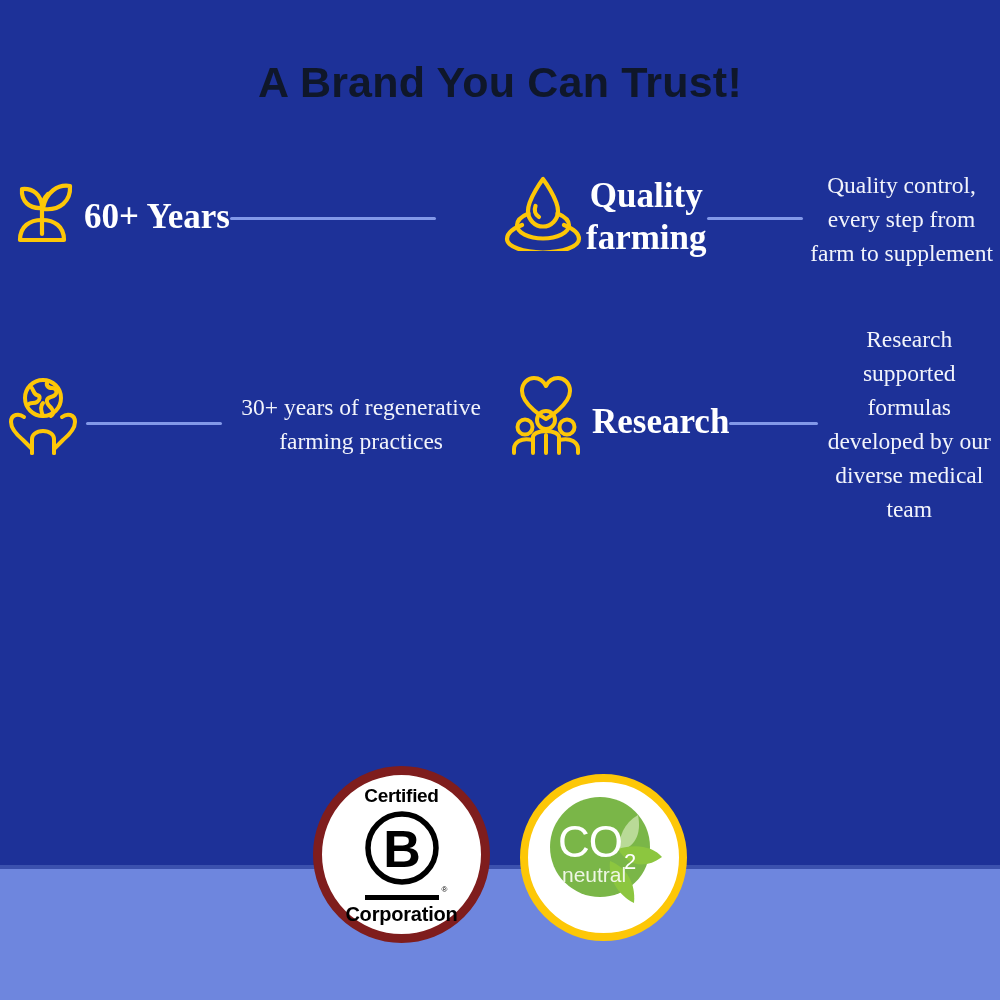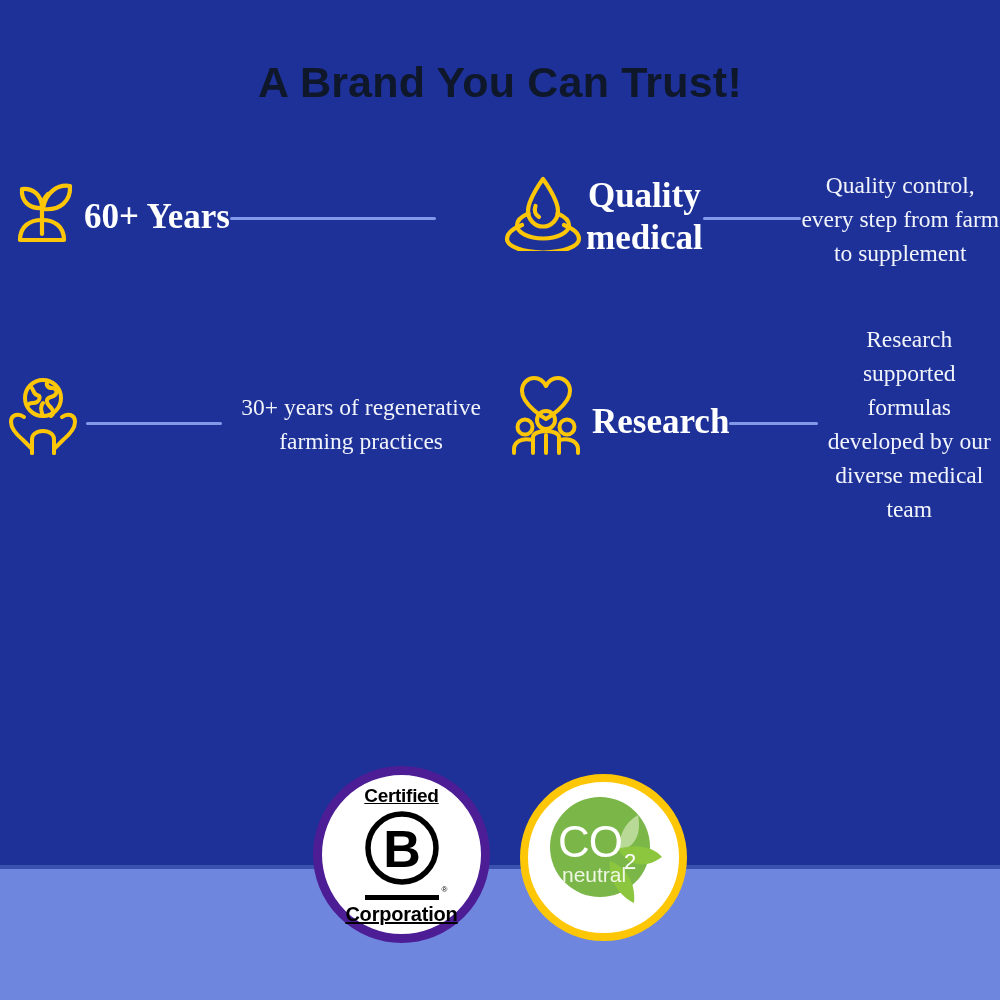--- a/index.html
+++ b/index.html
@@ -123,22 +123,21 @@
     border-radius: 50%;
     background: #ffffff;
     display: flex;
     align-items: center;
     justify-content: center;
     box-sizing: border-box;
   }
   .badge-bcorp {
     width: 177px;
     height: 177px;
-    border: 9px solid #4c1d95;
-    text-decoration: underline;
+    border: 9px solid #7f1d1d;
   }
   .badge-co2 {
     width: 167px;
     height: 167px;
     border: 8px solid #fdc707;
     margin-top: 5px;
     text-align: center;
   }
   .bcorp-inner {
     width: 100%;
@@ -218,21 +217,21 @@
 
       <div class="cell">
         <div class="cell-icon">
           <svg width="86" height="82" viewBox="0 0 86 82" fill="none" stroke="#fdc707" stroke-width="4.2" stroke-linecap="round" stroke-linejoin="round">
             <path d="M43 10 C43 10 28 30 28 42 C28 50.5 34.7 57.5 43 57.5 C51.3 57.5 58 50.5 58 42 C58 30 43 10 43 10 Z"></path>
             <path d="M39 48 C35 45.5 34 41 35.5 37"></path>
             <path d="M28.5 44.5 C21.5 47.4 17 51.6 17 56.3 C17 63.6 28.6 69.5 43 69.5 C57.4 69.5 69 63.6 69 56.3 C69 51.6 64.5 47.4 57.5 44.5"></path>
             <path d="M22 56 C13 59.5 7 64.5 7 70 C7 77.5 23.1 83.5 43 83.5 C62.9 83.5 79 77.5 79 70 C79 64.5 73 59.5 64 56"></path>
           </svg>
         </div>
-        <div class="cell-head">Quality medical</div>
+        <div class="cell-head">Quality farming</div>
         <div class="divider"></div>
         <div class="cell-body">Quality control, every step from farm to supplement</div>
       </div>
 
     </div>
 
     <div class="row row2" style="margin-top:34px">
 
       <div class="cell">
         <div class="cell-icon">

